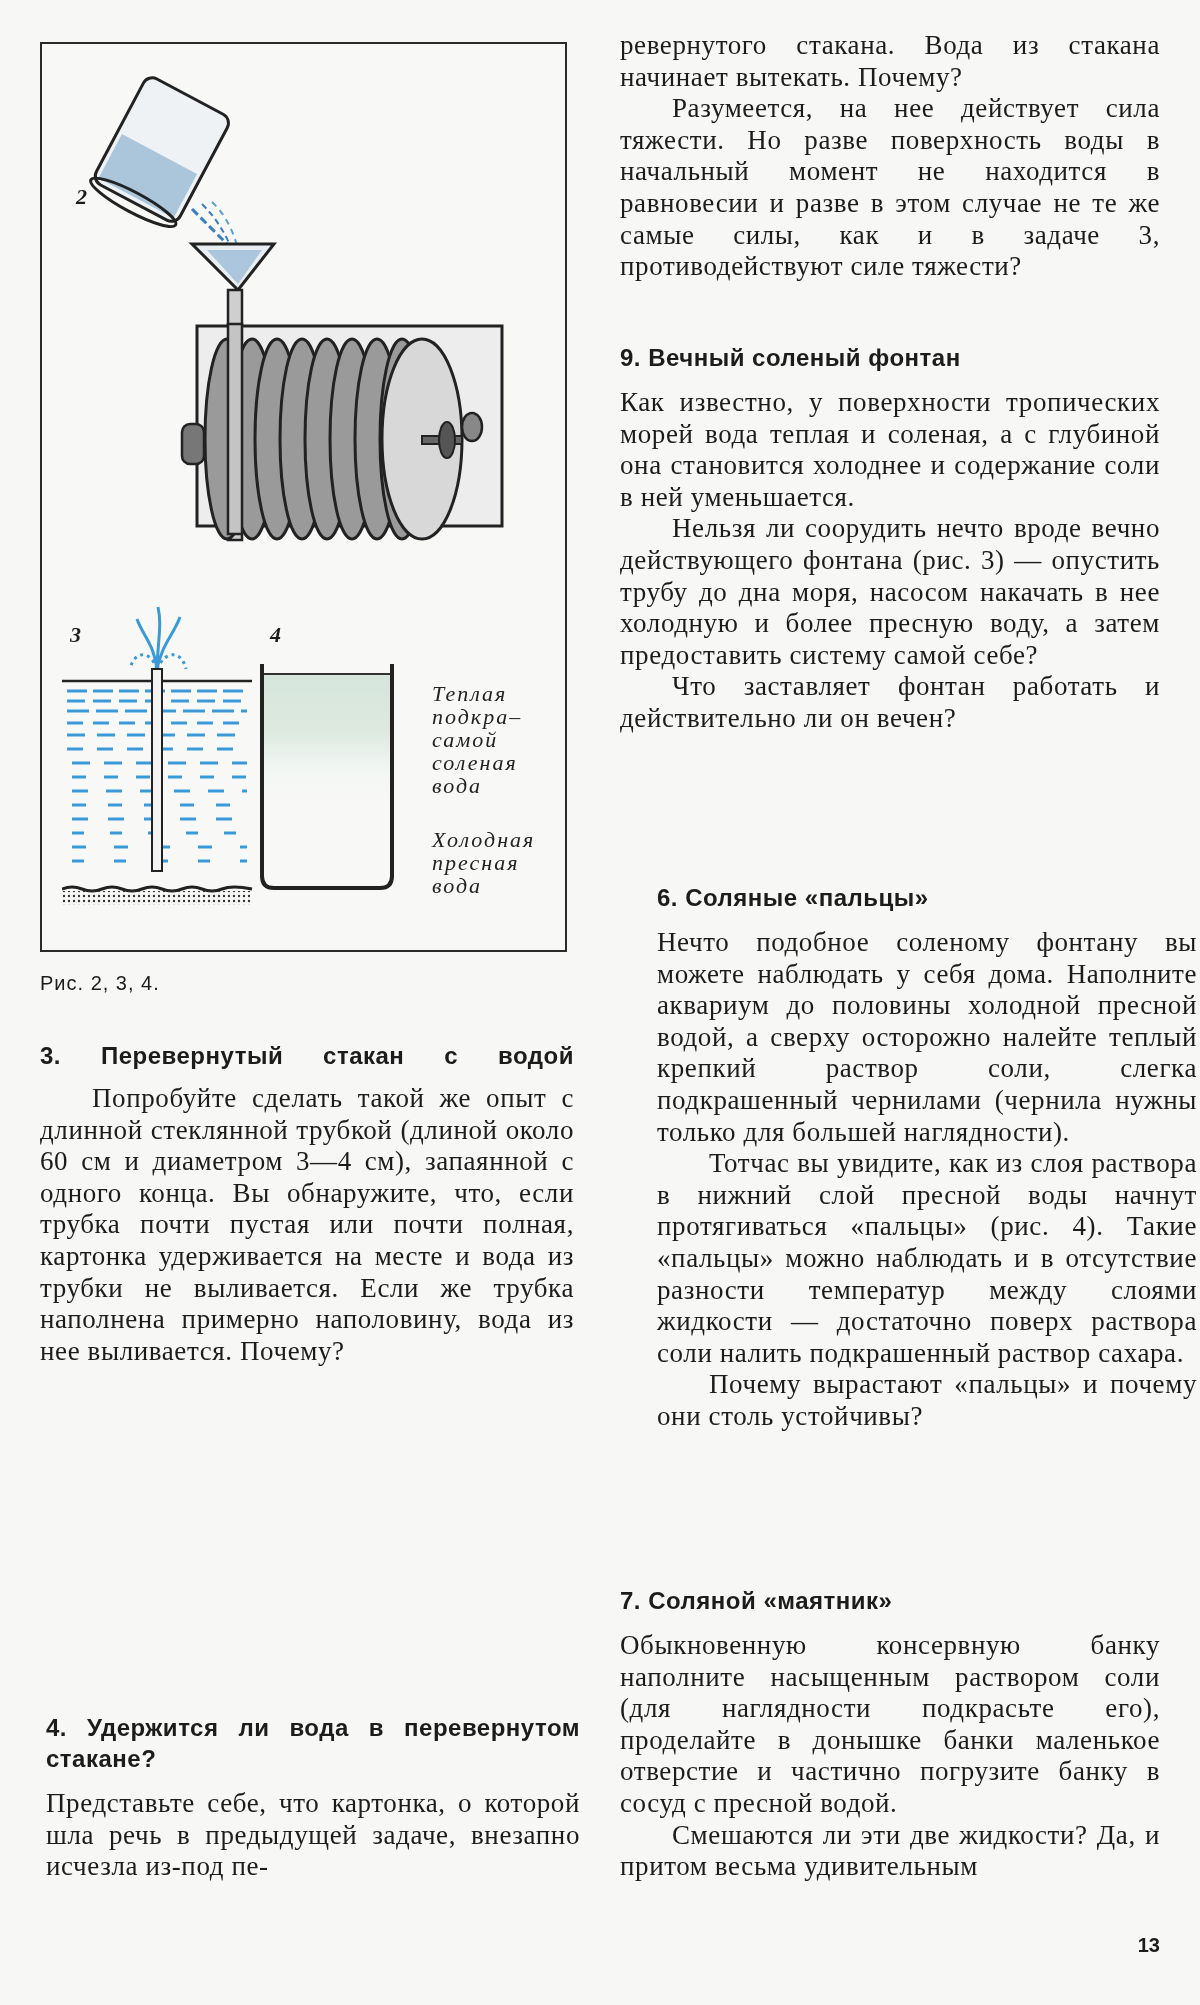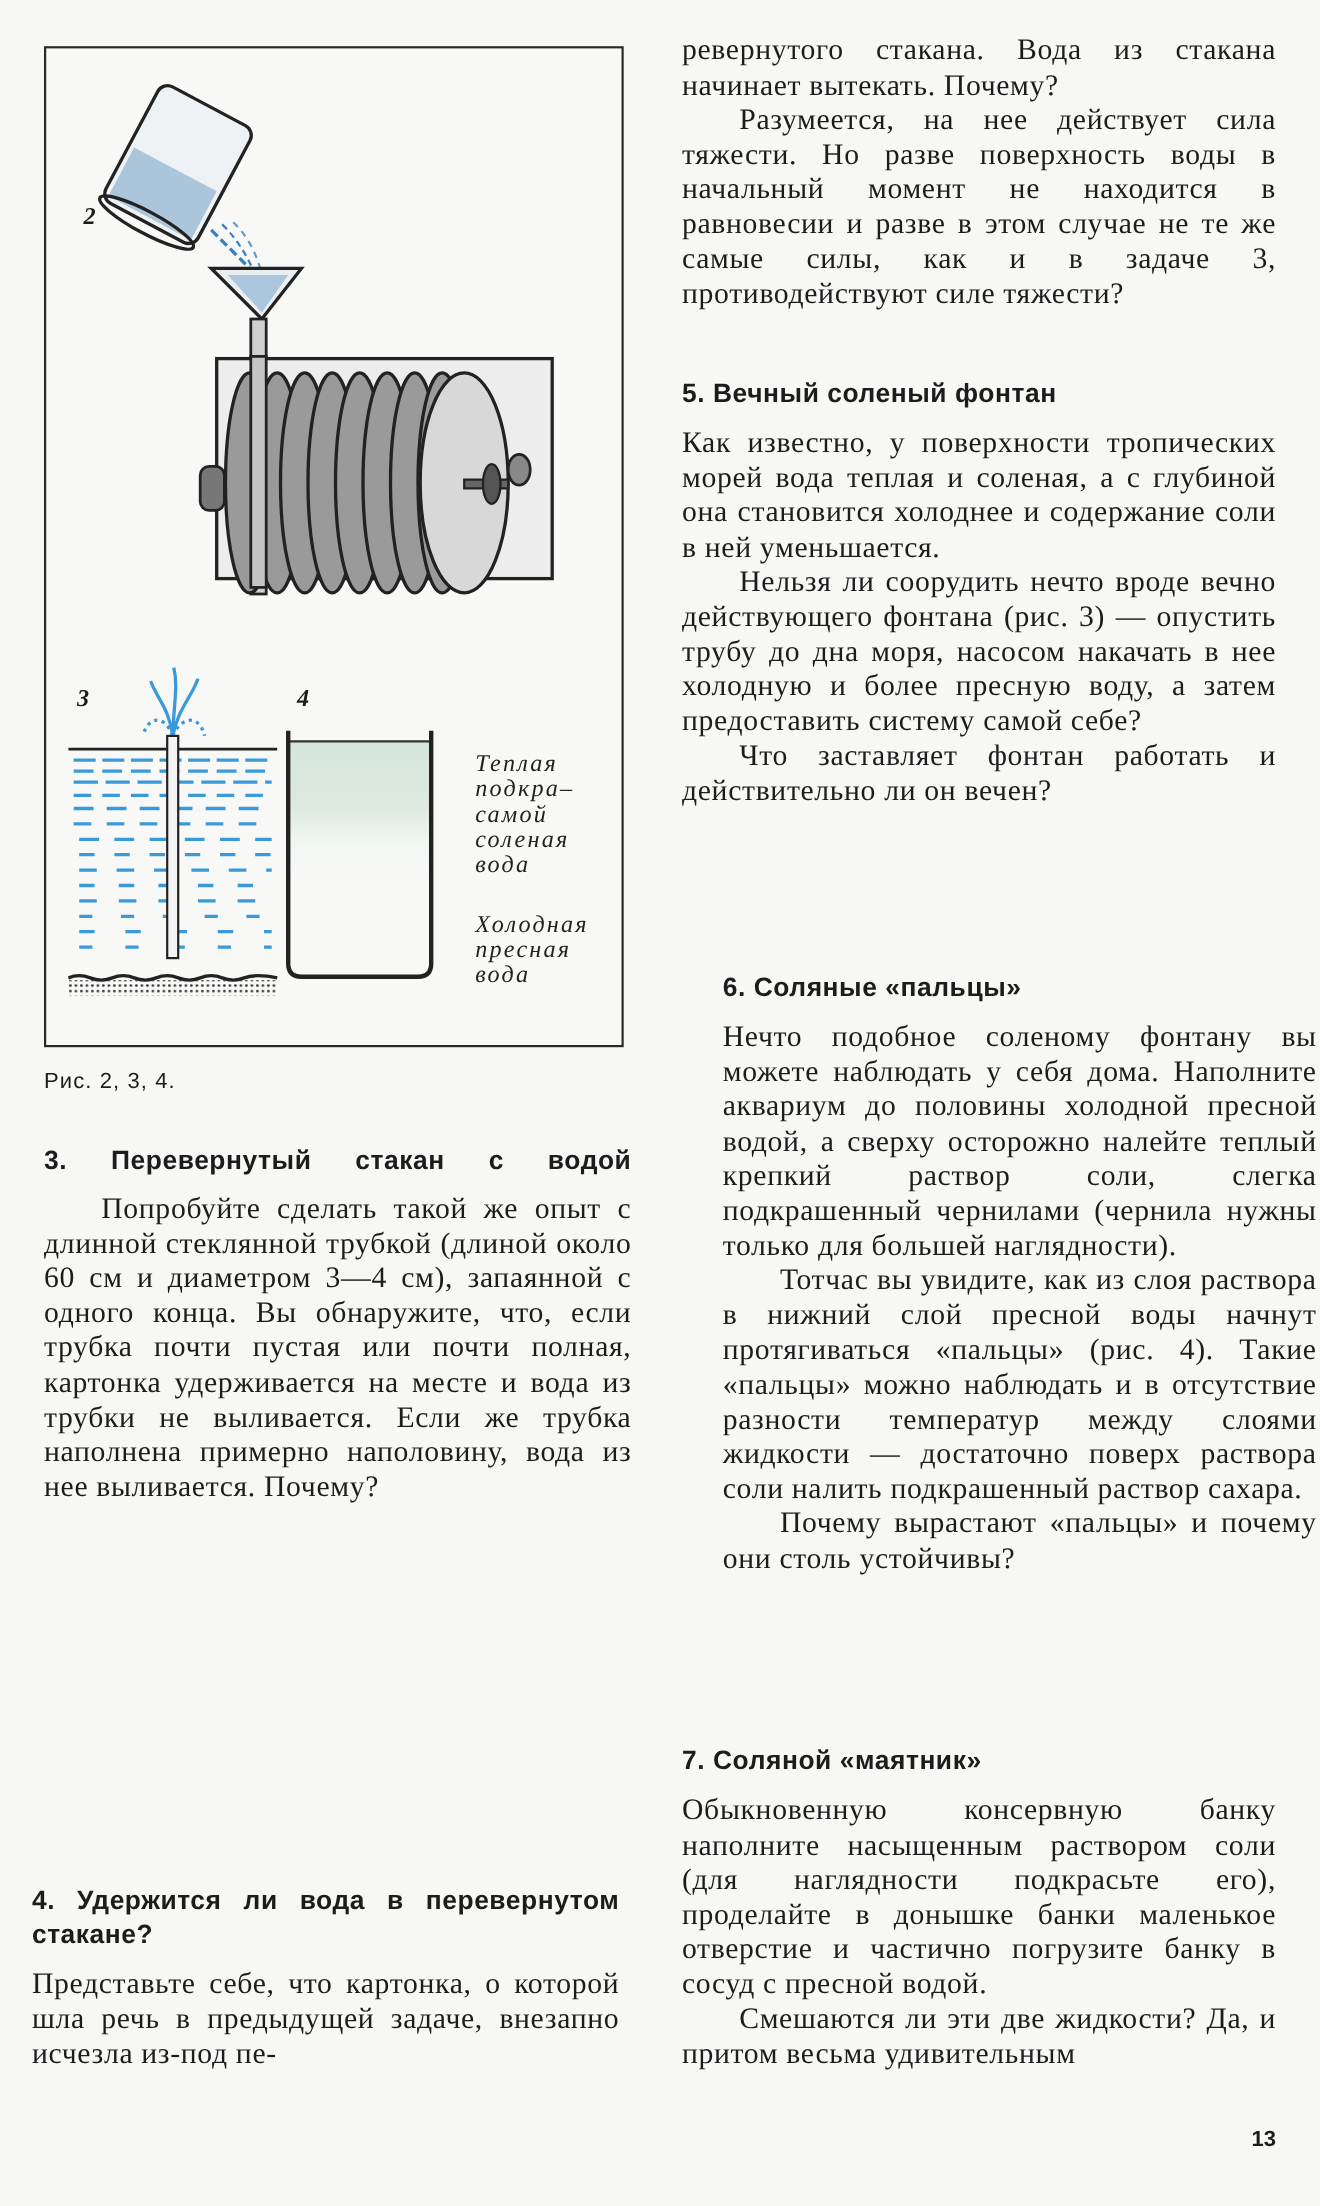--- a/index.html
+++ b/index.html
@@ -158,33 +158,33 @@
   </div>
 </div>
 <div class="fig-caption">Рис. 2, 3, 4.</div>
 
 <div class="block" style="left:40px; top:1040px; width:534px;">
   <h3>3. Перевернутый стакан с водой</h3>
   <div style="height:12px"></div>
   <p class="indent">Попробуйте сделать такой же опыт с длинной стеклянной трубкой (длиной около 60 см и диаметром 3—4 см), запаянной с одного конца. Вы обнаружите, что, если трубка почти пустая или почти полная, картонка удерживается на месте и вода из трубки не выливается. Если же трубка наполнена примерно наполовину, вода из нее выливается. Почему?</p>
 </div>
 
-<div class="block" style="left:29px; top:1712px; width:534px;">
+<div class="block" style="left:46px; top:1712px; width:534px;">
   <h3 class="no-last">4. Удержится ли вода в перевернутом стакане?</h3>
   <div style="height:14px"></div>
   <p>Представьте себе, что картонка, о которой шла речь в предыдущей задаче, внезапно исчезла из-под пе-</p>
 </div>
 
 <div class="block" style="left:620px; top:30px; width:540px;">
   <p>ревернутого стакана. Вода из стакана начинает вытекать. Почему?</p>
   <p class="indent">Разумеется, на нее действует сила тяжести. Но разве поверхность воды в начальный момент не находится в равновесии и разве в этом случае не те же самые силы, как и в задаче 3, противодействуют силе тяжести?</p>
 </div>
 
 <div class="block" style="left:620px; top:342px; width:540px;">
-  <h3 class="no-last">5. Вечный соленый фонтан</h3>
+  <h3 class="no-last">9. Вечный соленый фонтан</h3>
   <div style="height:14px"></div>
   <p>Как известно, у поверхности тропических морей вода теплая и соленая, а с глубиной она становится холоднее и содержание соли в ней уменьшается.</p>
   <p class="indent">Нельзя ли соорудить нечто вроде вечно действующего фонтана (рис. 3) — опустить трубу до дна моря, насосом накачать в нее холодную и более пресную воду, а затем предоставить систему самой себе?</p>
   <p class="indent">Что заставляет фонтан работать и действительно ли он вечен?</p>
 </div>
 
 <div class="block" style="left:620px; top:882px; width:540px;margin-left:37px;">
   <h3 class="no-last">6. Соляные «пальцы»</h3>
   <div style="height:14px"></div>
   <p>Нечто подобное соленому фонтану вы можете наблюдать у себя дома. Наполните аквариум до половины холодной пресной водой, а сверху осторожно налейте теплый крепкий раствор соли, слегка подкрашенный чернилами (чернила нужны только для большей наглядности).</p>

